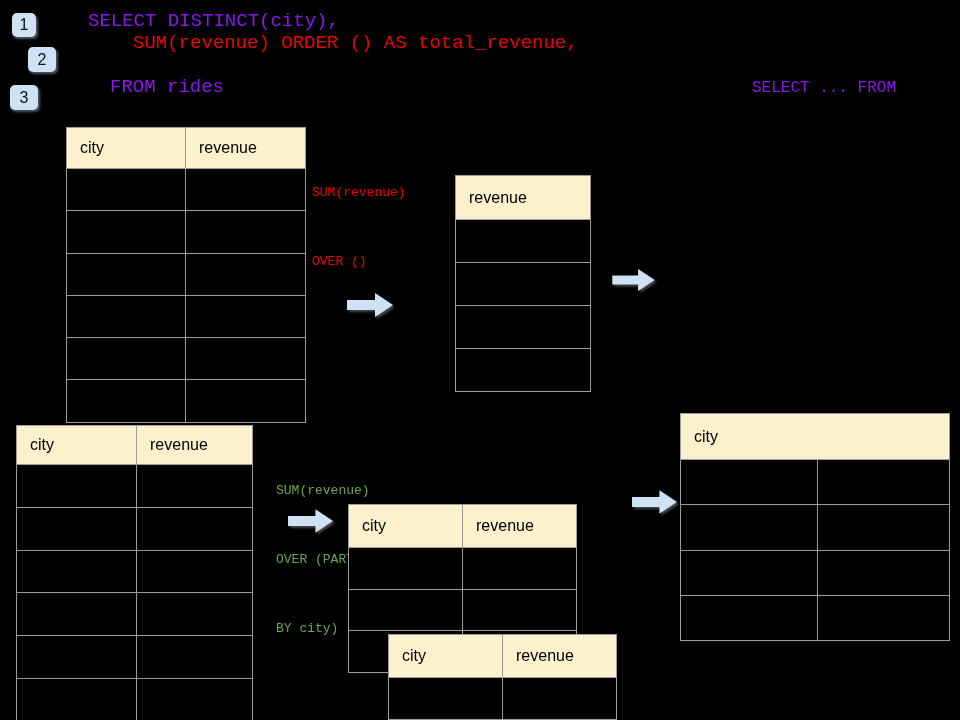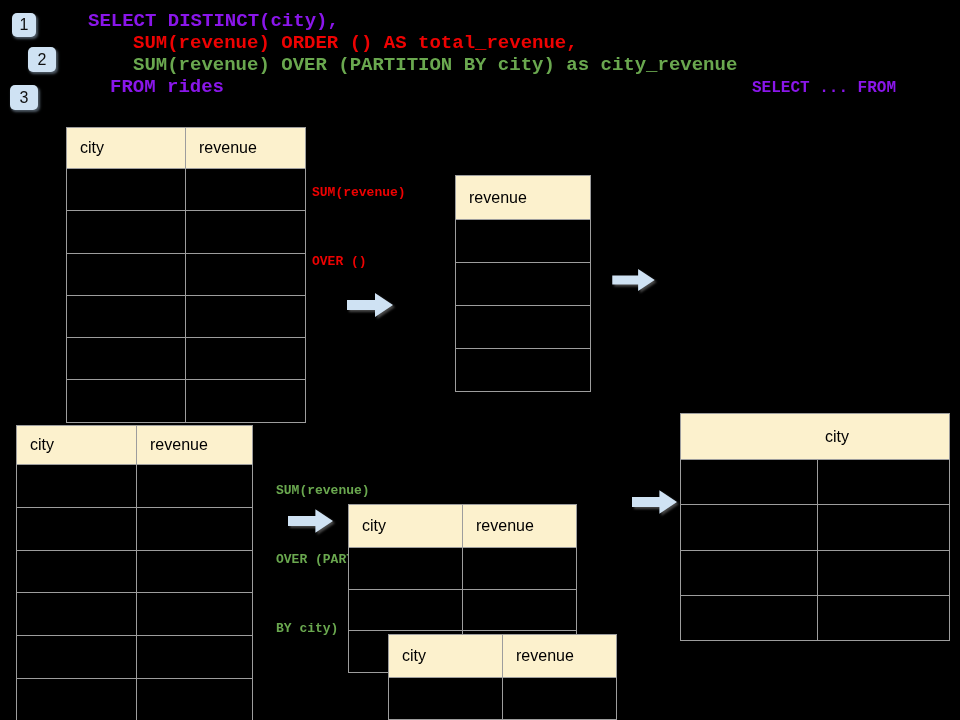--- a/index.html
+++ b/index.html
@@ -10,38 +10,38 @@
   .badge{position:absolute;background:var(--badge-blue,#cfe2f3);color:#111;
          border-radius:5px;display:flex;align-items:center;justify-content:center;
          font-size:16px;font-family:"Liberation Sans",sans-serif;
          box-shadow:1.5px 2px 2.5px rgba(140,160,180,.55);}
   .b1{left:12px;top:13px;width:24px;height:24px;}
   .b2{left:28px;top:47px;width:28px;height:25px;}
   .b3{left:10px;top:85px;width:28px;height:25px;}
 
   
   .code{position:absolute;font-family:"Liberation Mono","DejaVu Sans Mono",monospace;
-        font-weight:bold;white-space:pre;line-height:22px;}
+        font-weight:normal;white-space:pre;line-height:22px;}
   .main{font-size:19px;}
   .purple{color:var(--purple,#8a16ea);}
   .red{color:var(--red,#ee0202);}
   .green{color:var(--green,#6aa84f);}
   .l1{left:88px;top:10px;}
   .l2{left:133px;top:32px;}
   .l3{left:133px;top:54px;}
   .l4{left:110px;top:76px;}
   .l5{left:110px;top:98px;}
   .side{left:752px;top:33px;font-size:16px;line-height:22px;}
   .note{font-size:13px;line-height:23px;}
   .note-total{left:312px;top:135px;}
   .note-partition{left:276px;top:433px;}
 
   
   .tbl{position:absolute;background:#000;border:1px solid var(--table-border,#9d9d9d);}
-  .thead{display:flex;background:var(--table-header-bg,#fcf1cd);justify-content:flex-end;}
+  .thead{display:flex;background:var(--table-header-bg,#fcf1cd);}
   .th{display:flex;align-items:center;padding-left:13px;box-sizing:border-box;
       font-size:16px;color:#000;font-family:"Liberation Sans",sans-serif;}
   .tr{display:flex;border-top:1px solid var(--table-border,#9d9d9d);}
   .td{box-sizing:border-box;}
   .th:not(:last-child),.td:not(:last-child){border-right:1px solid var(--table-border,#9d9d9d);}
 
   .t1{left:66px;top:127px;}  .t1 .thead{height:40px;} .t1 .tr{height:41.3px;}
   .t1 .c0{width:119px;} .t1 .c1{width:119px;}
   .t2{left:455px;top:175px;} .t2 .thead{height:43px;} .t2 .tr{height:42px;}
   .t2 .c0{width:134px;}
@@ -66,21 +66,20 @@
 <body>
 
 <div class="canvas">
 
   <div class="badge b1">1</div>
   <div class="badge b2">2</div>
   <div class="badge b3">3</div>
 
   <div class="code main purple l1">SELECT DISTINCT(city),</div>
   <div class="code main red l2">SUM(revenue) ORDER () AS total_revenue,</div>
-  <div class="code main green l3">SUM(revenue) OVER (PARTITION BY city) as city_revenue</div>
   <div class="code main purple l4">FROM rides</div>
 
   <div class="code side purple">
     <div>SELECT ... FROM</div>
   </div>
 
   <div class="code note red note-total">
     <div>SUM(revenue)</div>
     <div>OVER ()</div>
   </div>

